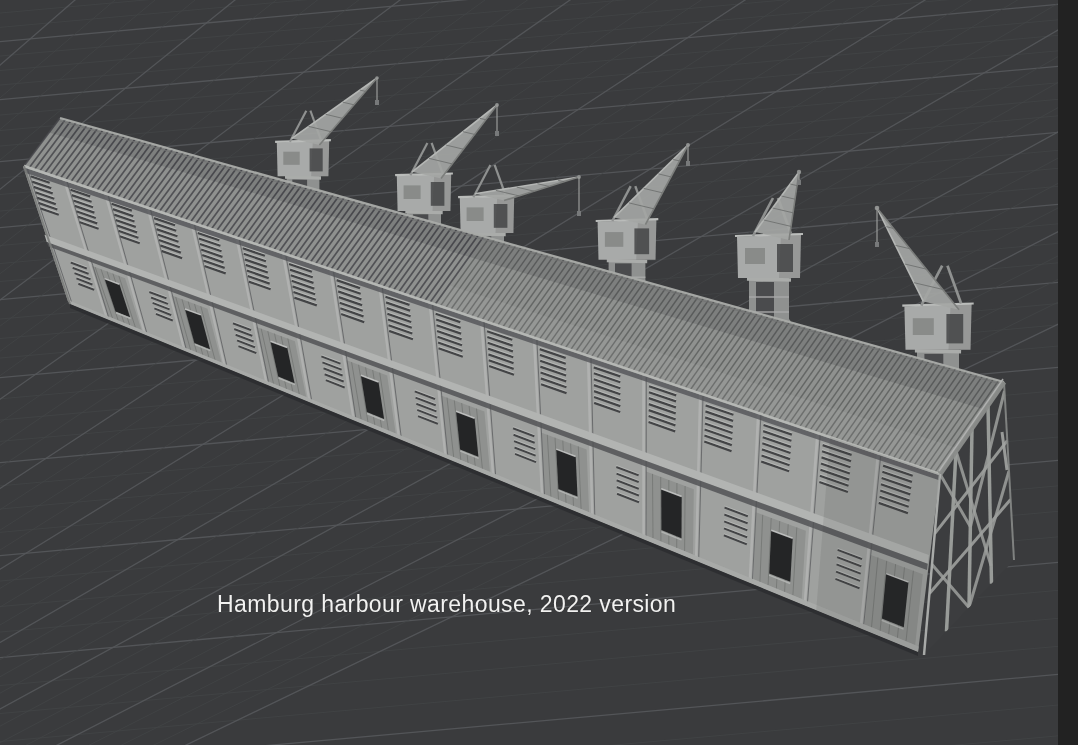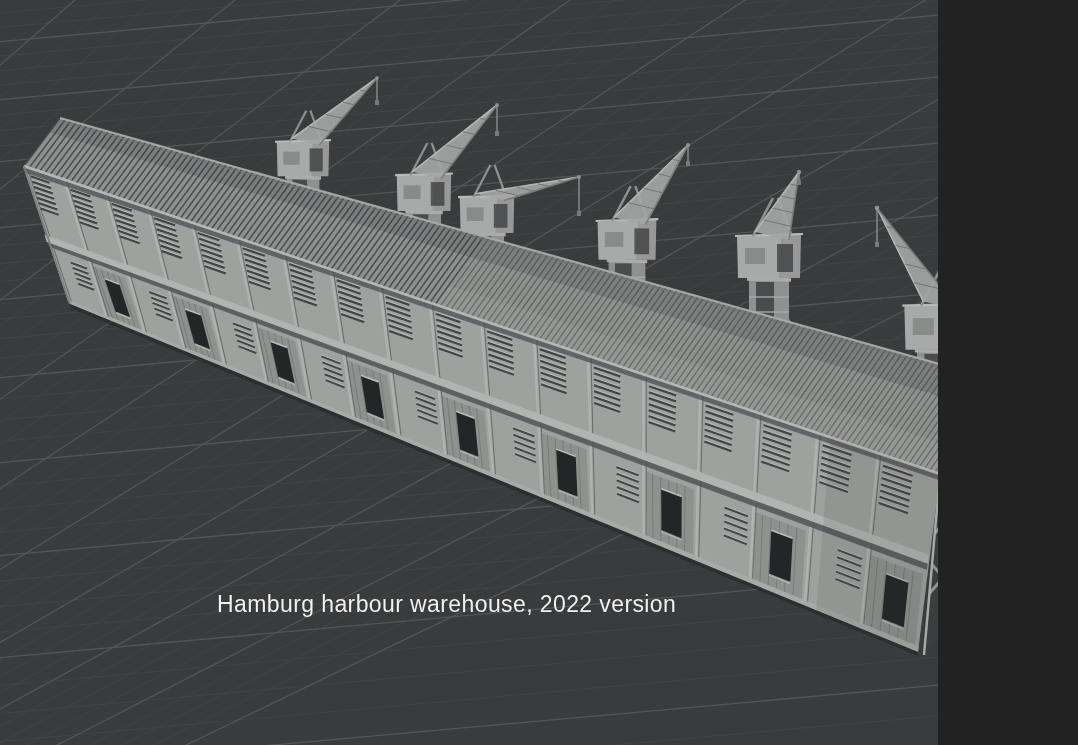--- a/index.html
+++ b/index.html
@@ -1,17 +1,17 @@
 <!DOCTYPE html>
 <html><head>
 <meta charset="utf-8">
 <style>
   html,body{margin:0;padding:0;background:#222;}
   #stage{
-    position:relative;width:938px;height:745px;overflow:hidden;
+    position:relative;width:1058px;height:745px;overflow:hidden;
     background:#3a3b3d;
     font-family:"Liberation Sans", sans-serif;
   }
   #scene{position:absolute;left:0;top:0;width:1078px;height:745px;display:block;}
   #caption{
     position:absolute;left:217px;top:591px;
     font-size:23px;letter-spacing:.4px;color:#f2f2f1;
     text-shadow:0 0 1px rgba(0,0,0,.35);
     white-space:nowrap;user-select:none;
   }

